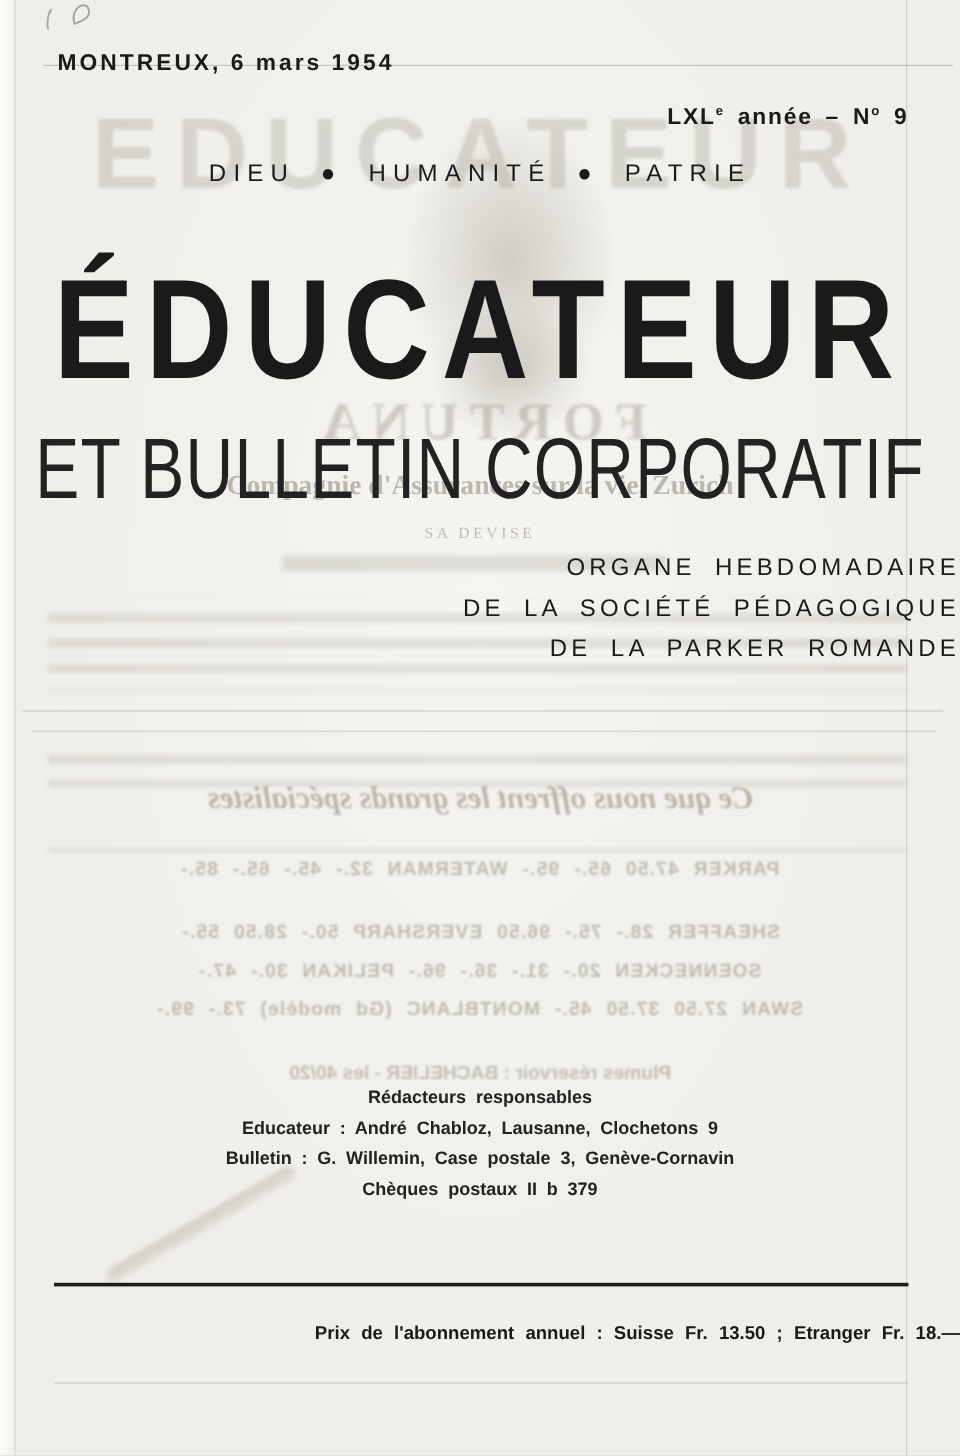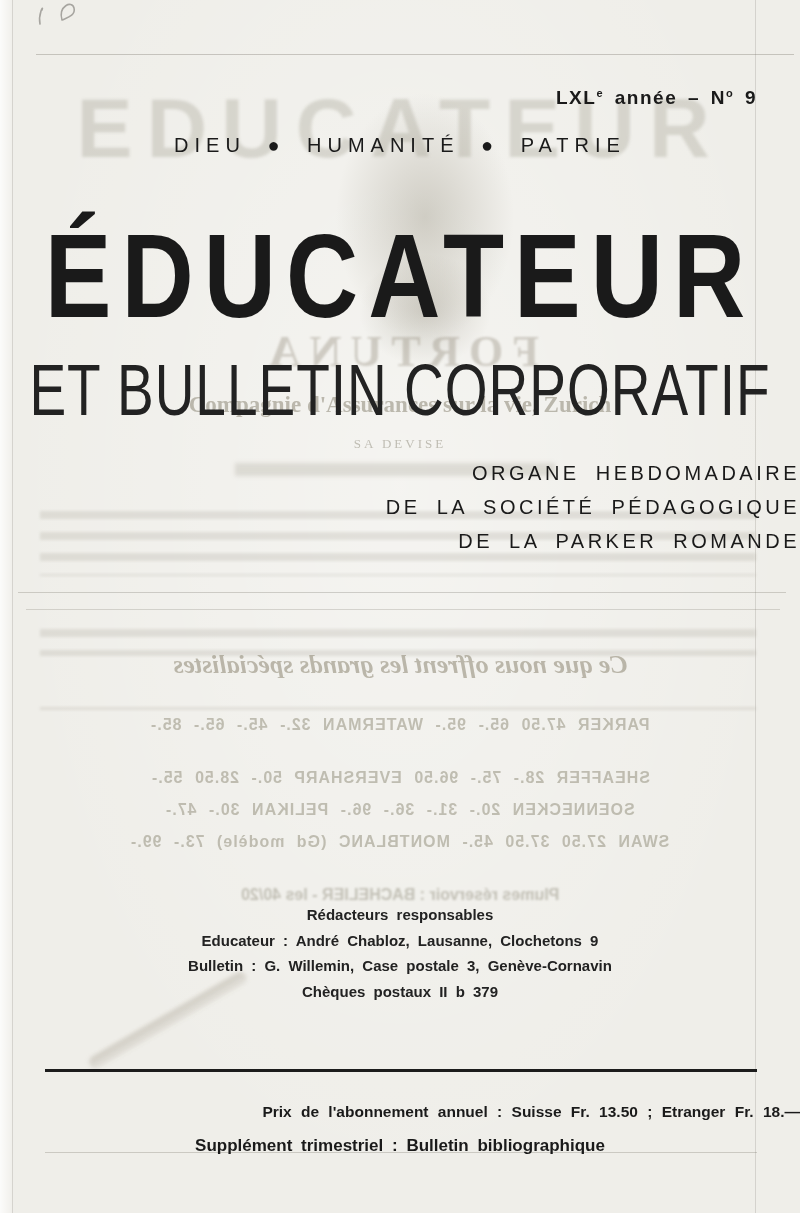--- a/index.html
+++ b/index.html
@@ -89,20 +89,21 @@
   <div class="abs g-par" style="left:40px;top:616px;width:716px;height:40px"></div>
   <div class="abs g-par" style="left:40px;top:694px;width:716px;height:16px"></div>
   <div class="abs ctr ghost g-headline"><span>Ce que nous offrent les grands spécialistes</span></div>
   <div class="abs ctr ghost g-brand" style="top:716px"><span>PARKER  47.50  65.-  95.-    WATERMAN  32.-  45.-  65.-  85.-</span></div>
   <div class="abs ctr ghost g-brand" style="top:769px"><span>SHEAFFER  28.-  75.-  96.50    EVERSHARP  50.-  28.50  55.-</span></div>
   <div class="abs ctr ghost g-brand" style="top:801px"><span>SOENNECKEN  20.-  31.-  36.-  96.-    PELIKAN  30.-  47.-</span></div>
   <div class="abs ctr ghost g-brand" style="top:833px"><span>SWAN  27.50  37.50  45.-    MONTBLANC  (Gd modèle)  73.-  99.-</span></div>
   <div class="abs ctr ghost g-bach"><span>Plumes réservoir :   BACHELIER  -  les 40/20</span></div>
   <div class="abs g-pen"></div>
 
+  <div class="abs txt place-date">MONTREUX, 6 mars 1954</div>
   <div class="abs txt issue"><span>LXL</span><sup>e</sup><span> année  –  N</span><sup>o</sup><span> 9</span></div>
 
   <div class="abs ctr txt motto">DIEU ● HUMANITÉ ● PATRIE</div>
 
   <div class="abs ctr txt title-wrap">
     <span class="title">ÉDUCATEUR</span>
   </div>
   <div class="abs ctr txt subtitle-wrap">
     <span class="subtitle">ET BULLETIN CORPORATIF</span>
   </div>
@@ -116,15 +117,14 @@
   <div class="abs ctr txt imprint">
     <div>Rédacteurs responsables</div>
     <div>Educateur :  André Chabloz, Lausanne, Clochetons 9</div>
     <div>Bulletin :  G. Willemin, Case postale 3, Genève-Cornavin</div>
     <div>Chèques postaux  II b  379</div>
   </div>
 
   <div class="abs rule-heavy"></div>
   <div class="abs hline" style="left:45px;top:1152px;width:712px;background:rgba(120,115,105,.3)"></div>
   <div class="abs ctr txt price">Prix de l'abonnement annuel :  Suisse Fr. 13.50 ;  Etranger Fr. 18.—</div>
-  <div class="abs ctr txt supplement">Supplément trimestriel : Bulletin bibliographique</div>
 
 </div>
 
 </body></html>

